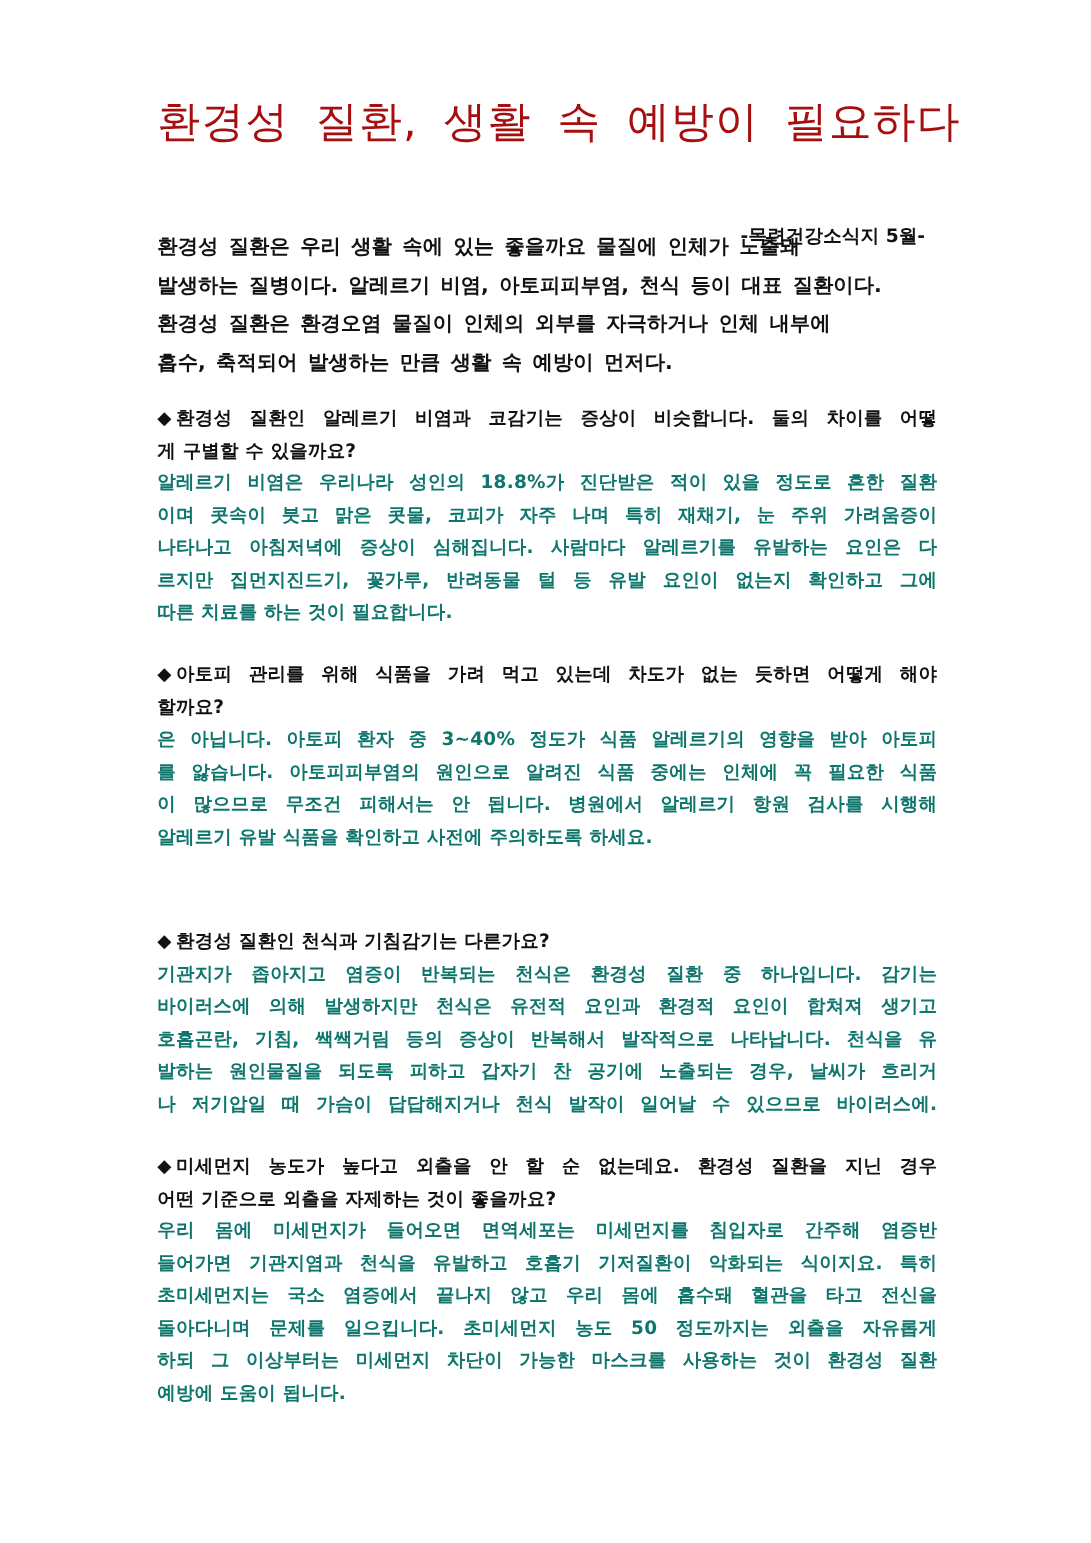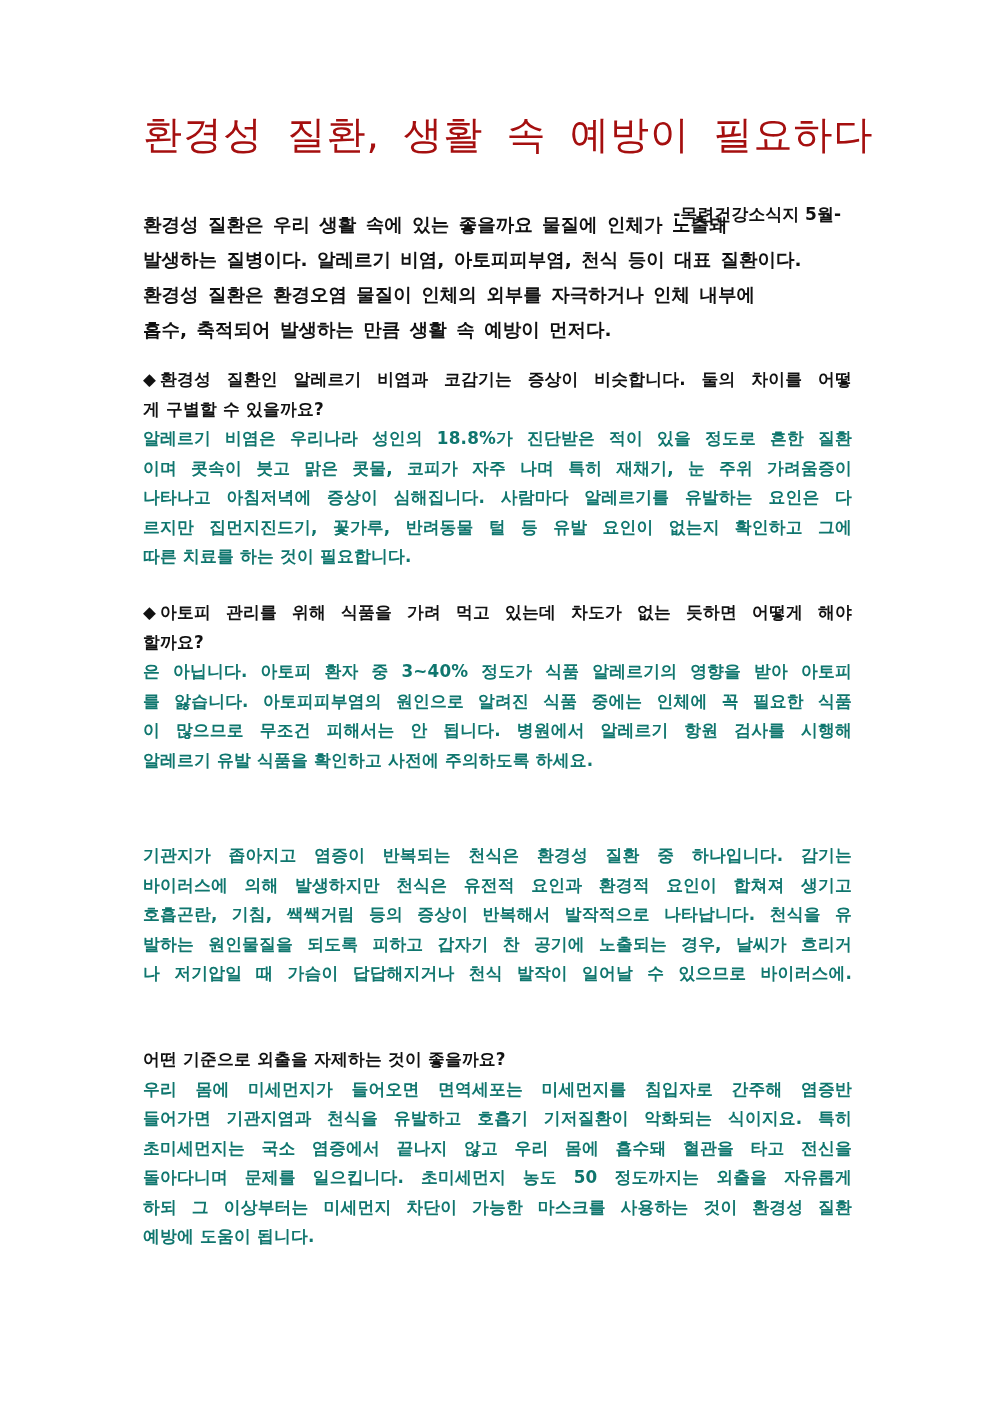--- a/index.html
+++ b/index.html
@@ -1,20 +1,20 @@
 <!DOCTYPE html>
 <html><head>
 <meta charset="utf-8">
 <style>
   html, body { margin: 0; padding: 0; background: #ffffff; }
   body { width: 992px; height: 1403px; position: relative; overflow: hidden;
          font-family: "DejaVu Sans", "Liberation Sans", sans-serif; color: #111111; }
   .page { position: absolute; left: 0; top: 0; width: 992px; height: 1403px; background: #fff; }
   .title { position: absolute; left: 143px; top: 84px; font-size: 39px; color: #a50f0f;
-           letter-spacing: 1px; word-spacing: 10px; font-weight: normal; white-space: nowrap; margin-top: 24px; }
+           letter-spacing: 1px; word-spacing: 10px; font-weight: normal; white-space: nowrap; }
   .source { position: absolute; right: 151px; top: 163px; font-size: 17px; font-weight: bold;
             white-space: nowrap; margin-top: 40px; }
   .intro { position: absolute; left: 143px; top: 207px; width: 710px; }
   .intro .line { font-size: 18.5px; font-weight: bold; height: 35px; line-height: 35px;
                  white-space: nowrap; word-spacing: 3px; }
   .qa { position: absolute; left: 143px; width: 709px; }
   .qa .line { font-size: 16.8px; height: 29.5px; line-height: 29.5px; white-space: nowrap;
               text-align: justify; text-align-last: justify; letter-spacing: 0.2px; }
   .qa .line.last { text-align-last: left; }
   .qa .q { font-weight: bold; }
@@ -49,28 +49,30 @@
   <div class="qa" style="top:598px;">
     <div class="line q"><span class="diamond">◆</span><span>아토피 관리를 위해 식품을 가려 먹고 있는데 차도가 없는 듯하면 어떻게 해야</span></div>
     <div class="line q last">할까요?</div>
     <div class="line a">은 아닙니다. 아토피 환자 중 3~40% 정도가 식품 알레르기의 영향을 받아 아토피</div>
     <div class="line a">를 앓습니다. 아토피피부염의 원인으로 알려진 식품 중에는 인체에 꼭 필요한 식품</div>
     <div class="line a">이 많으므로 무조건 피해서는 안 됩니다. 병원에서 알레르기 항원 검사를 시행해</div>
     <div class="line a last">알레르기 유발 식품을 확인하고 사전에 주의하도록 하세요.</div>
   </div>
 
   <div class="qa" style="top:841px;">
+    <div class="line q last"><span class="diamond">◆</span><span>환경성 질환인 천식과 기침감기는 다른가요?</span></div>
     <div class="line a"> 기관지가 좁아지고 염증이 반복되는 천식은 환경성 질환 중 하나입니다. 감기는</div>
     <div class="line a">바이러스에 의해 발생하지만 천식은 유전적 요인과 환경적 요인이 합쳐져 생기고</div>
     <div class="line a">호흡곤란, 기침, 쌕쌕거림 등의 증상이 반복해서 발작적으로 나타납니다. 천식을 유</div>
     <div class="line a">발하는 원인물질을 되도록 피하고 갑자기 찬 공기에 노출되는 경우, 날씨가 흐리거</div>
     <div class="line a">나 저기압일 때 가슴이 답답해지거나 천식 발작이 일어날 수 있으므로 바이러스에.</div>
   </div>
 
   <div class="qa" style="top:1045px;">
+    <div class="line q"><span class="diamond">◆</span><span>미세먼지 농도가 높다고 외출을 안 할 순 없는데요. 환경성 질환을 지닌 경우</span></div>
     <div class="line q last">어떤 기준으로 외출을 자제하는 것이 좋을까요?</div>
     <div class="line a"> 우리 몸에 미세먼지가 들어오면 면역세포는 미세먼지를 침입자로 간주해 염증반</div>
     <div class="line a">들어가면 기관지염과 천식을 유발하고 호흡기 기저질환이 악화되는 식이지요. 특히</div>
     <div class="line a">초미세먼지는 국소 염증에서 끝나지 않고 우리 몸에 흡수돼 혈관을 타고 전신을</div>
     <div class="line a">돌아다니며 문제를 일으킵니다. 초미세먼지 농도 50 정도까지는 외출을 자유롭게</div>
     <div class="line a">하되 그 이상부터는 미세먼지 차단이 가능한 마스크를 사용하는 것이 환경성 질환</div>
     <div class="line a last">예방에 도움이 됩니다.</div>
   </div>
 
 </div>

